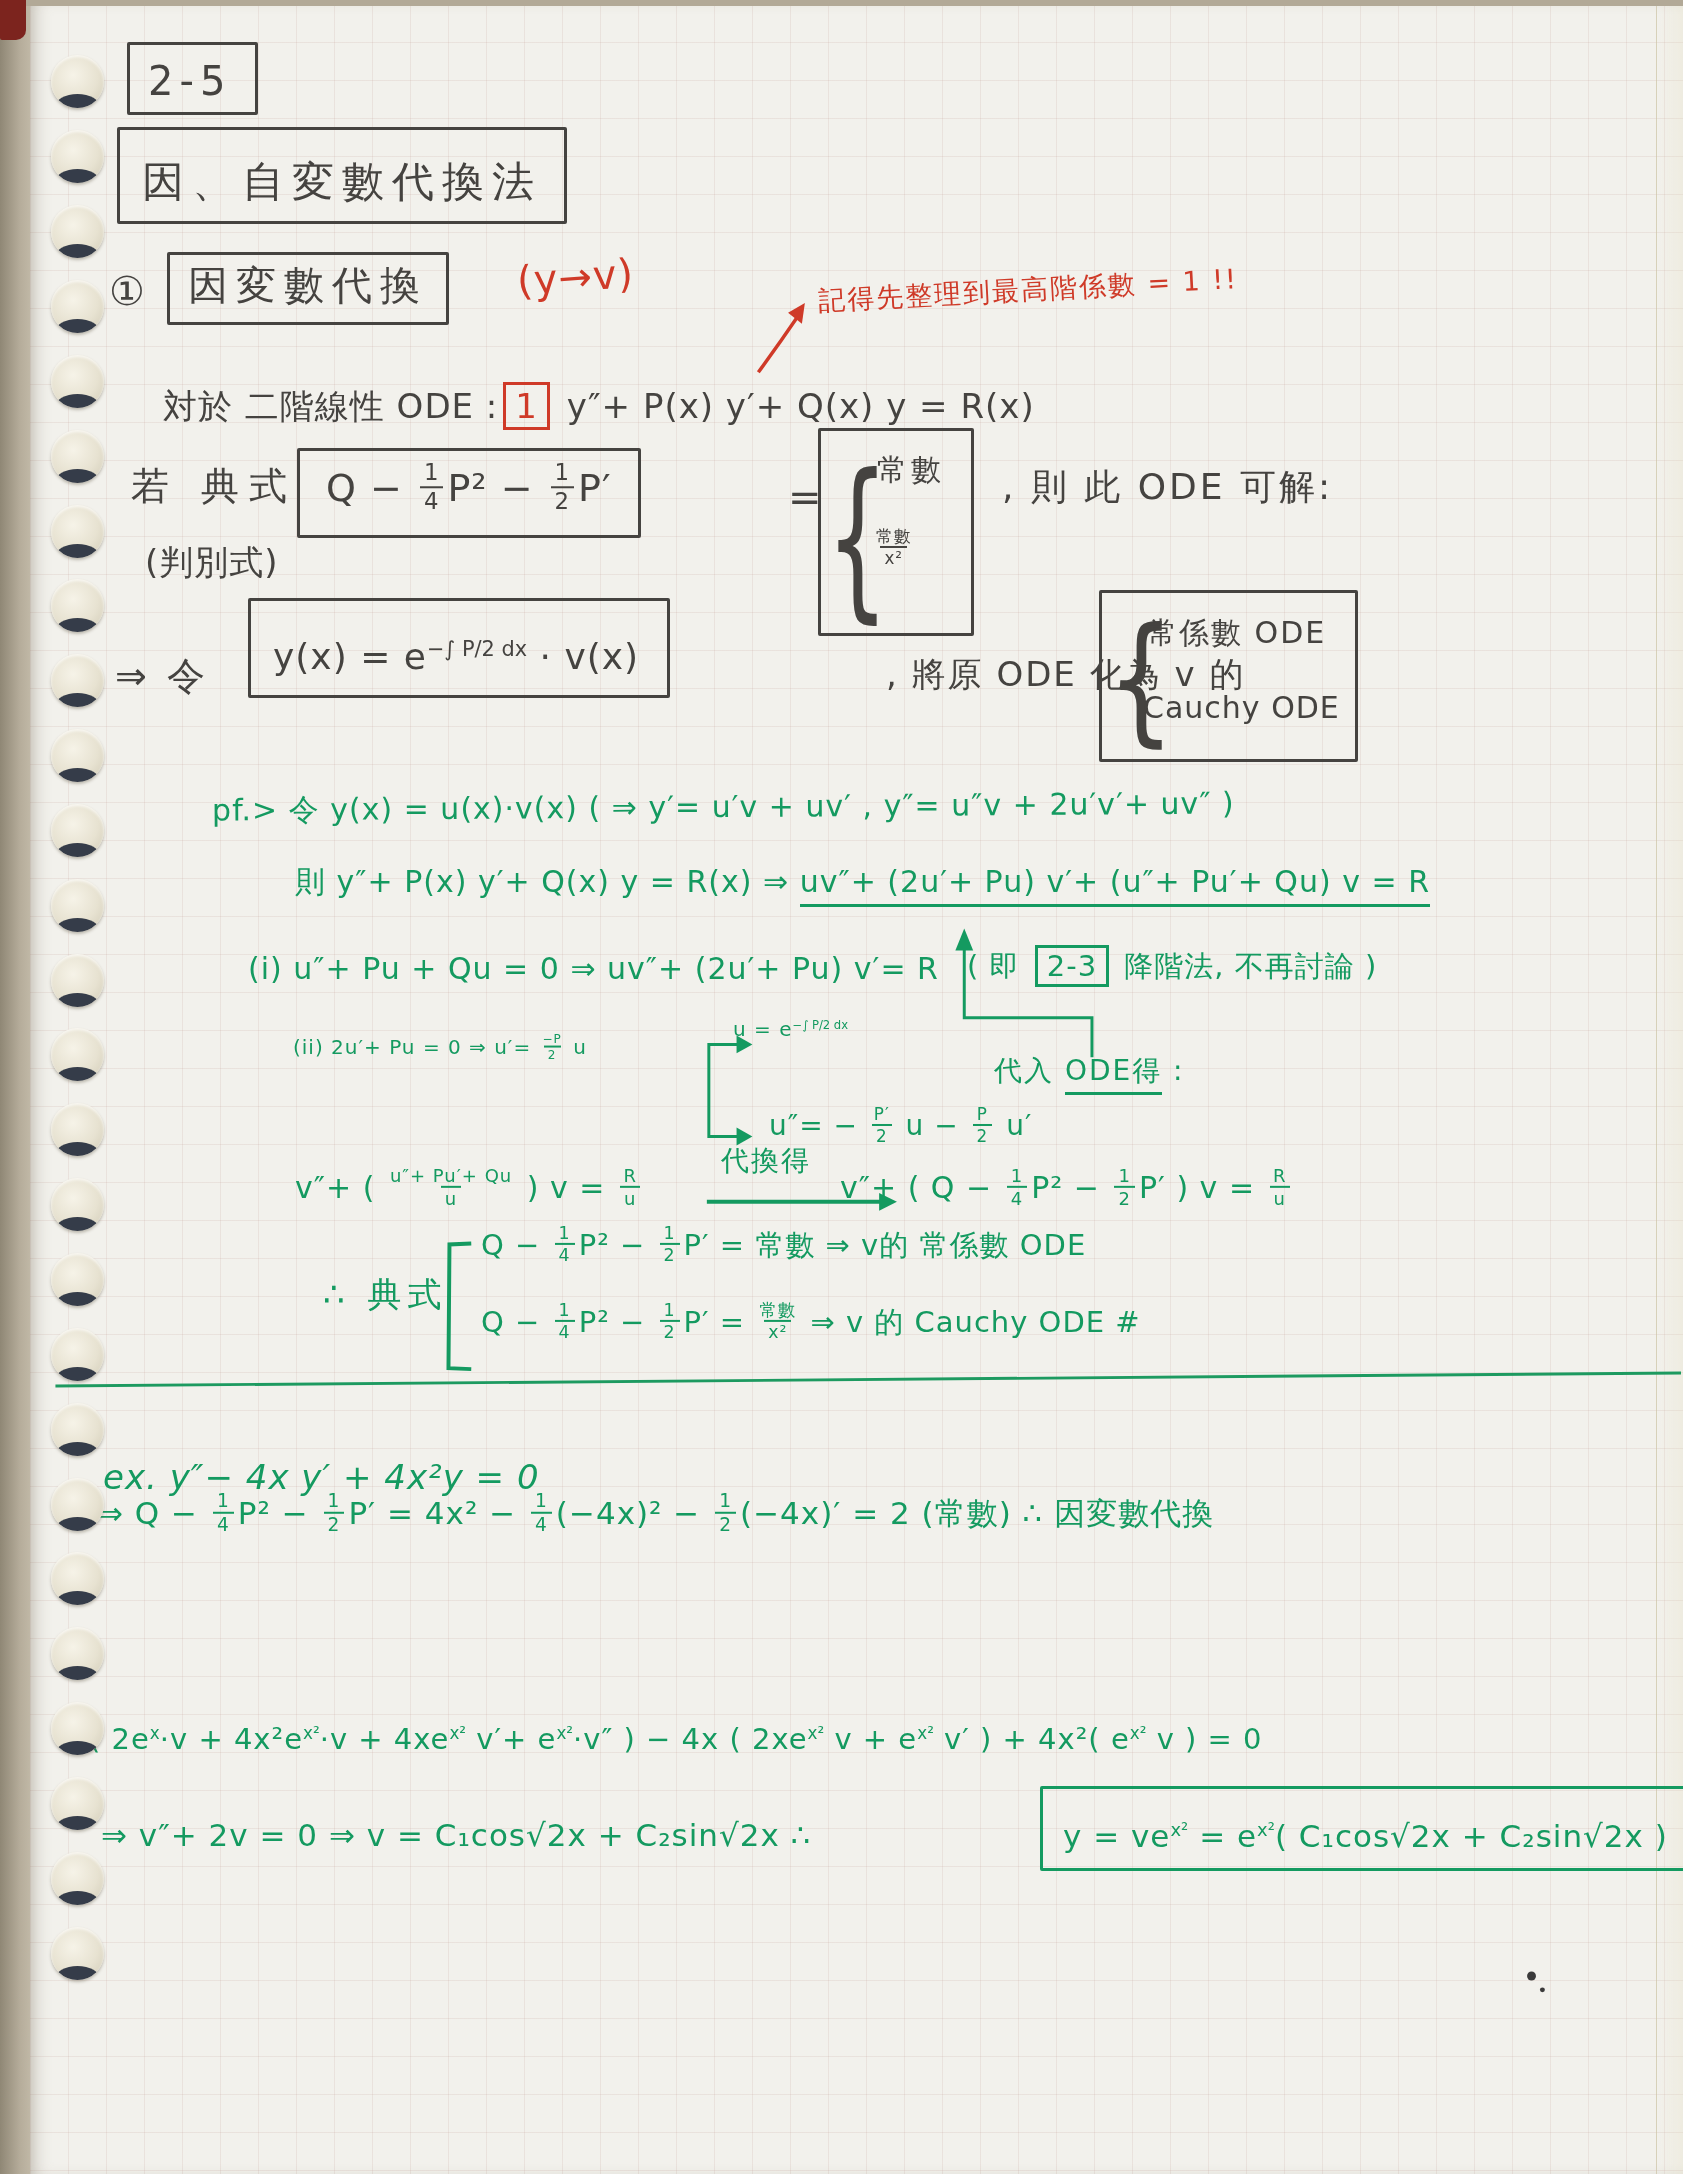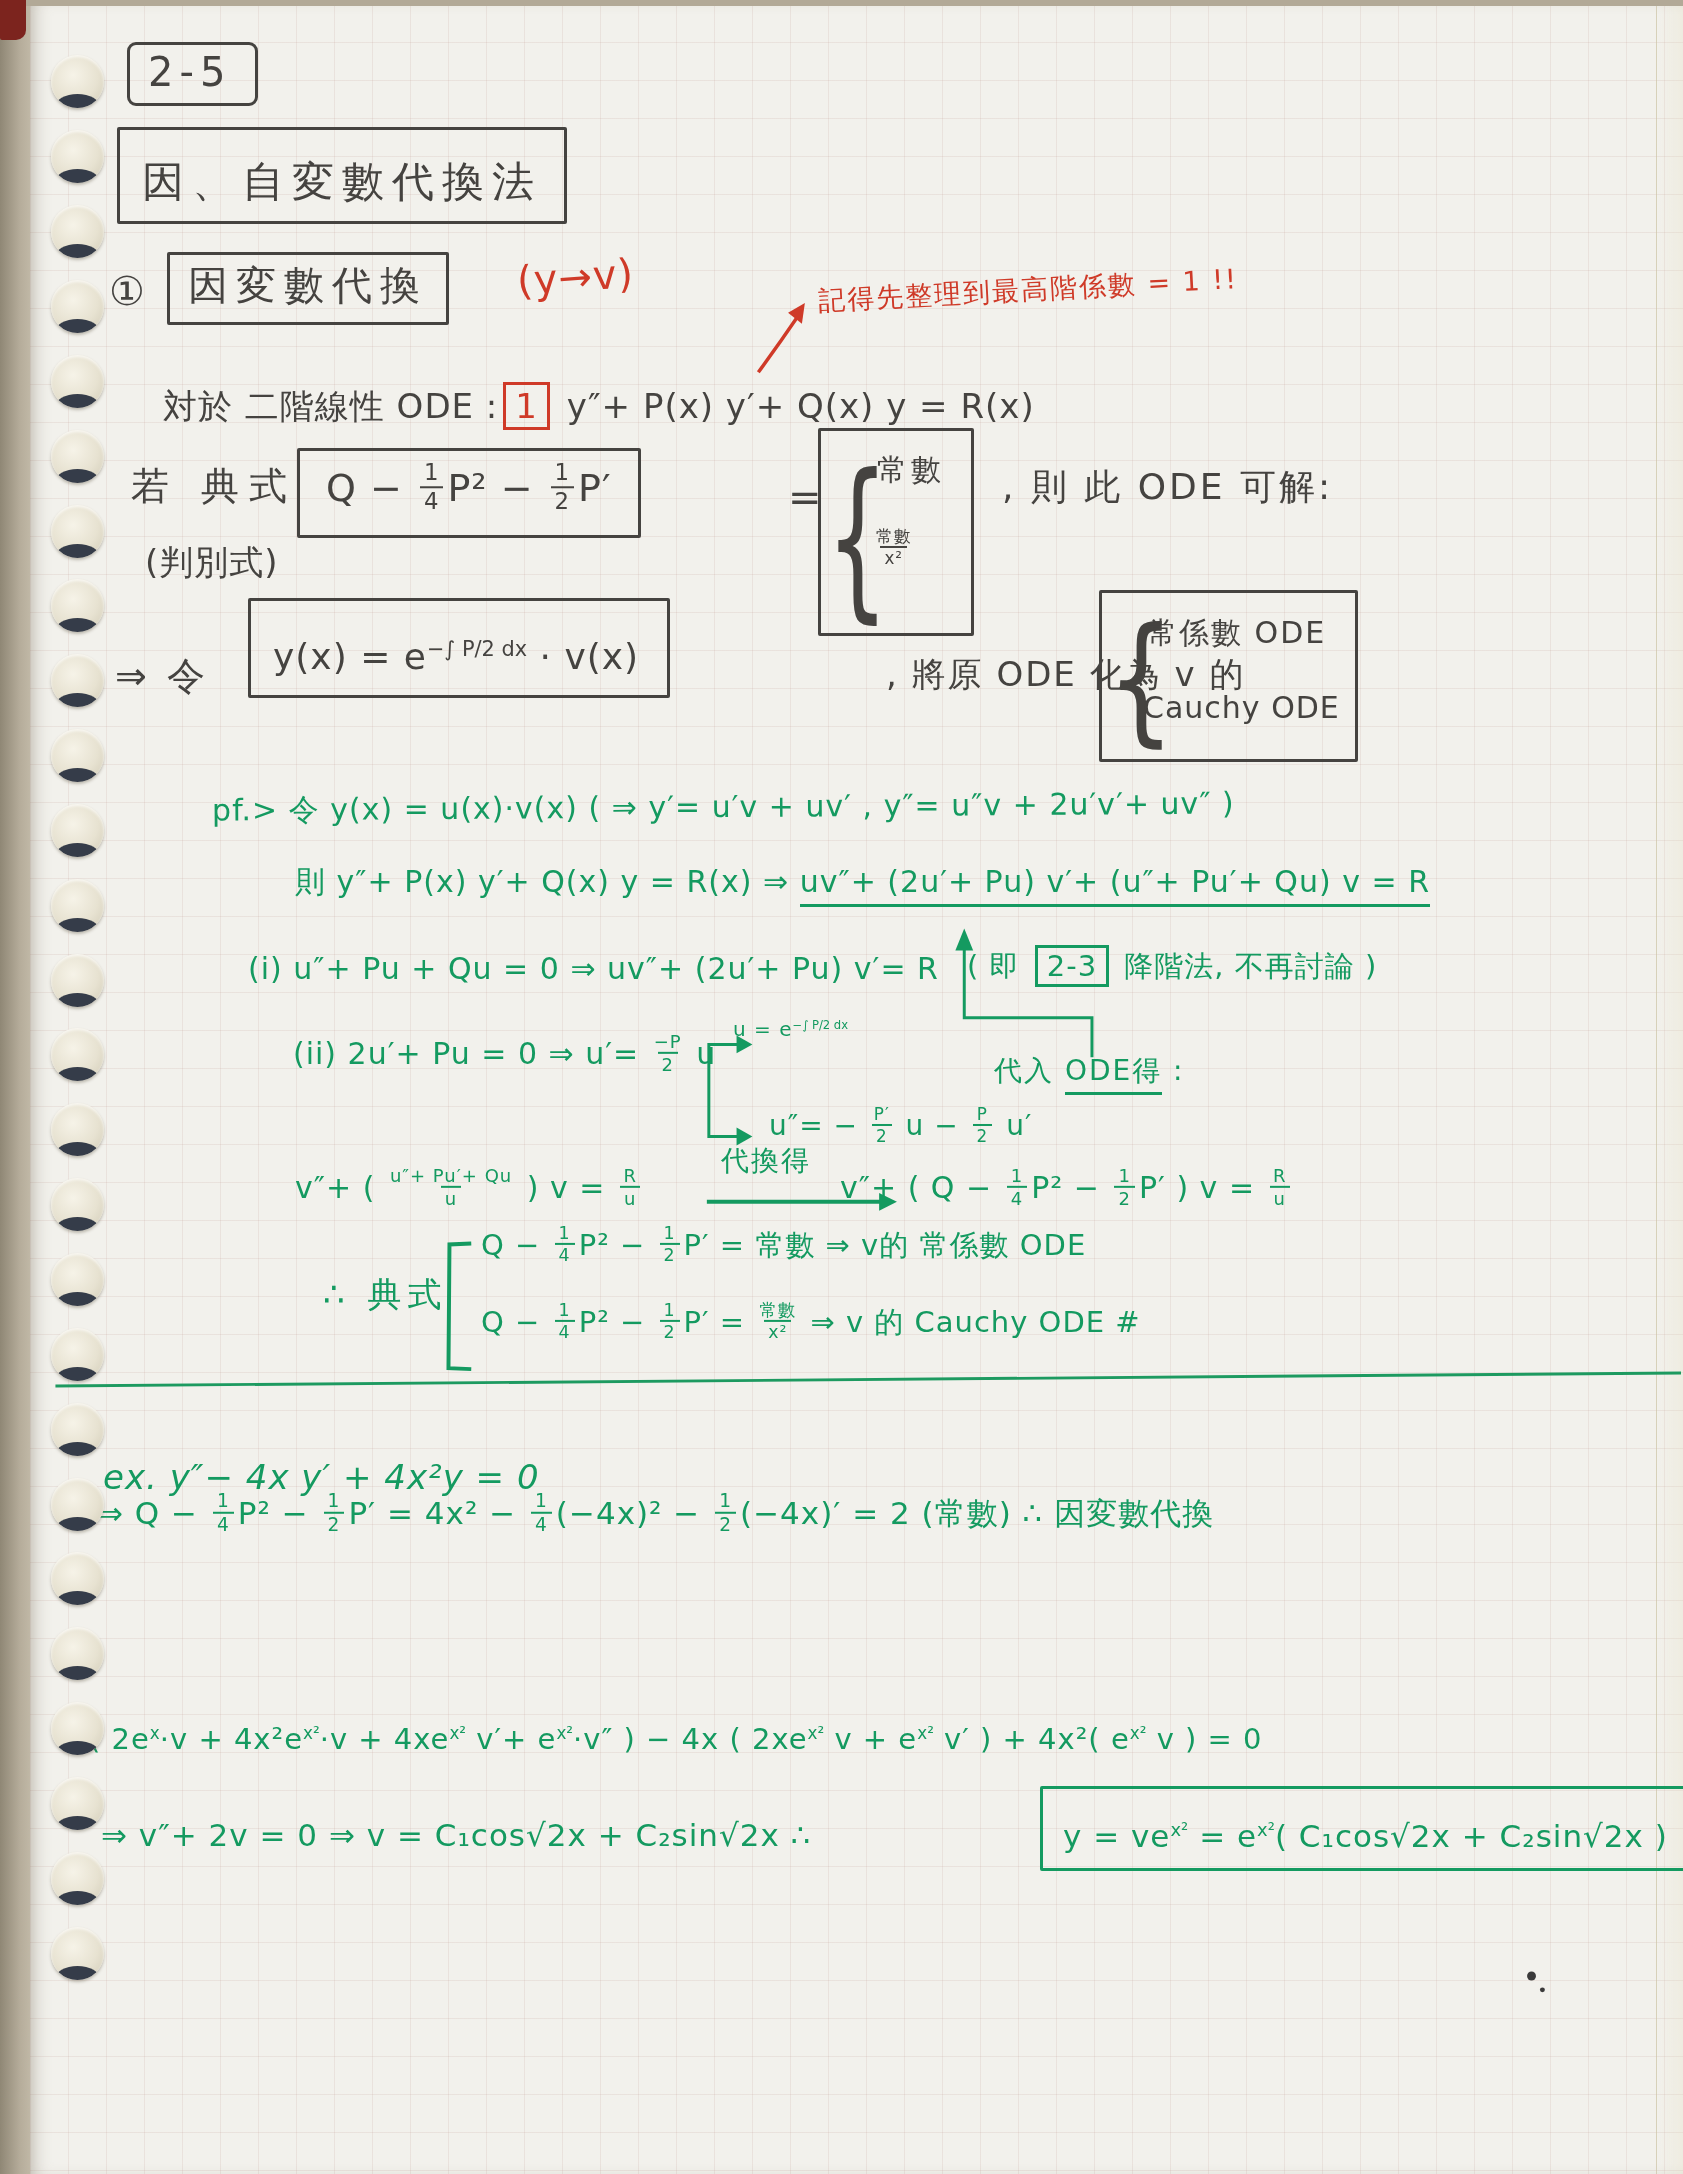--- a/index.html
+++ b/index.html
@@ -37,21 +37,21 @@
     font-size:0.60em;line-height:1.12;margin:0 4px;transform:translateY(-0.12em);}
   .frac .den{border-top:2.5px solid currentColor;padding:1px 4px 0 4px;}
   svg.overlay{position:absolute;left:0;top:0;pointer-events:none;}
 </style>
 </head>
 <body>
 
 <div id="scan-edge"></div>
 <div id="paper">
   <div id="right-crease"></div>
-<div class="line boxed" style="left: 97px; top: 38px; font-size: 40px; color: rgb(69, 67, 64); letter-spacing: 6px; padding: 5px 24px 8px 18px; border-radius: 9px;"><span>2-5</span></div>
+<div class="line boxed" style="left: 97px; top: 38px; font-size: 40px; color: rgb(69, 67, 64); letter-spacing: 6px; padding: 14px 24px 8px 18px;"><span>2-5</span></div>
     <div class="line boxed" style="left: 87px; top: 123px; font-size: 42px; color: rgb(69, 67, 64); letter-spacing: 8px; padding: 28px 22px 16px;"><span>因、自変數代換法</span></div>
     <div class="line" style="left: 79px; top: 265px; font-size: 40px; color: rgb(69, 67, 64);"><span>①</span></div>
     <div class="line boxed" style="left: 137px; top: 248px; font-size: 40px; color: rgb(69, 67, 64); letter-spacing: 8px; padding: 8px 18px 14px;"><span>因変數代換</span></div>
     <div class="line" style="left: 487px; top: 251px; font-size: 40px; color: rgb(207, 58, 40); transform: rotate(-4deg);"><span>(y→v)</span></div>
     <div class="line" style="left: 788px; top: 271px; font-size: 27px; color: rgb(207, 58, 40); letter-spacing: 2px; transform: rotate(-3deg);"><span>記得先整理到最高階係數 = 1 !!</span></div>
     <div class="line" style="left: 133px; top: 378px; font-size: 34px; color: rgb(69, 67, 64);"><span>対於 二階線性 ODE :</span><span class="pbox" style="color: rgb(207, 58, 40);">1</span><span> y″+ P(x) y′+ Q(x) y = R(x)</span></div>
     <div class="line" style="left: 101px; top: 461px; font-size: 38px; color: rgb(69, 67, 64); letter-spacing: 10px;"><span>若 典式</span></div>
     <div class="line" style="left: 115px; top: 539px; font-size: 34px; color: rgb(69, 67, 64);"><span>(判別式)</span></div>
     <div class="line boxed" style="left: 267px; top: 444px; font-size: 38px; color: rgb(69, 67, 64); padding: 12px 26px 18px;"><span>Q − </span><span class="frac">
         <span>1</span>
@@ -73,21 +73,21 @@
     <div class="line boxed" style="left: 218px; top: 594px; font-size: 36px; color: rgb(69, 67, 64); padding: 36px 28px 18px 22px;"><span>y(x) = e</span><span class="sup">−∫ P/2 dx</span><span> · v(x)</span></div>
     <div class="line" style="left: 820px; top: 651px; font-size: 34px; color: rgb(69, 67, 64); letter-spacing: 2px; margin-left: 36px;"><span>, 將原 ODE 化為 v 的</span></div>
     <div class="line boxed" style="left: 1069px; top: 586px; color: rgb(69, 67, 64); width: 253px; height: 166px;"></div>
     <div class="line" style="left: 1077px; top: 598px; font-size: 107px; color: rgb(69, 67, 64); transform-origin: left top; transform: scaleY(1.3);"><span>{</span></div>
     <div class="line" style="left: 1117px; top: 612px; font-size: 30px; color: rgb(69, 67, 64); letter-spacing: 2px;"><span>常係數 ODE</span></div>
     <div class="line" style="left: 1113px; top: 687px; font-size: 30px; color: rgb(69, 67, 64); letter-spacing: 1px;"><span>Cauchy ODE</span></div>
     <div class="line" style="left: 182px; top: 786px; font-size: 30px; color: rgb(20, 154, 96); transform: rotate(-0.4deg);"><span>pf.&gt; 令 y(x) = u(x)·v(x)    ( ⇒ y′= u′v + uv′ , y″= u″v + 2u′v′+ uv″ )</span></div>
     <div class="line" style="left: 265px; top: 861px; font-size: 30px; color: rgb(20, 154, 96);"><span>則 y″+ P(x) y′+ Q(x) y = R(x)  ⇒  </span><span class="ul">uv″+ (2u′+ Pu) v′+ (u″+ Pu′+ Qu) v = R</span></div>
     <div class="line" style="left: 218px; top: 948px; font-size: 30px; color: rgb(20, 154, 96);"><span>(i)  u″+ Pu + Qu = 0   ⇒   uv″+ (2u′+ Pu) v′= R</span></div>
     <div class="line" style="left: 937px; top: 941px; font-size: 29px; color: rgb(20, 154, 96);"><span>( 即 </span><span class="pbox">2-3</span><span> 降階法, 不再討論 )</span></div>
-    <div class="line" style="left: 263px; top: 1030px; font-size: 30px; color: rgb(20, 154, 96);"><span>(ii)  2u′+ Pu = 0   ⇒   u′= </span><span class="frac">
+    <div class="line" style="left: 263px; top: 1030px; font-size: 20px; color: rgb(20, 154, 96);"><span>(ii)  2u′+ Pu = 0   ⇒   u′= </span><span class="frac">
         <span>−P</span>
         <span class="den">2</span>
       </span><span> u</span></div>
     <div class="line" style="left: 703px; top: 1014px; font-size: 20px; color: rgb(20, 154, 96);"><span>u = e</span><span class="sup">−∫ P/2 dx</span></div>
     <div class="line" style="left: 964px; top: 1051px; font-size: 28px; color: rgb(20, 154, 96); letter-spacing: 2px;"><span>代入 </span><span class="ul">ODE得</span><span> :</span></div>
     <div class="line" style="left: 739px; top: 1103px; font-size: 28px; color: rgb(20, 154, 96);"><span>u″= − </span><span class="frac">
         <span>P′</span>
         <span class="den">2</span>
       </span><span> u − </span><span class="frac">
         <span>P</span>

